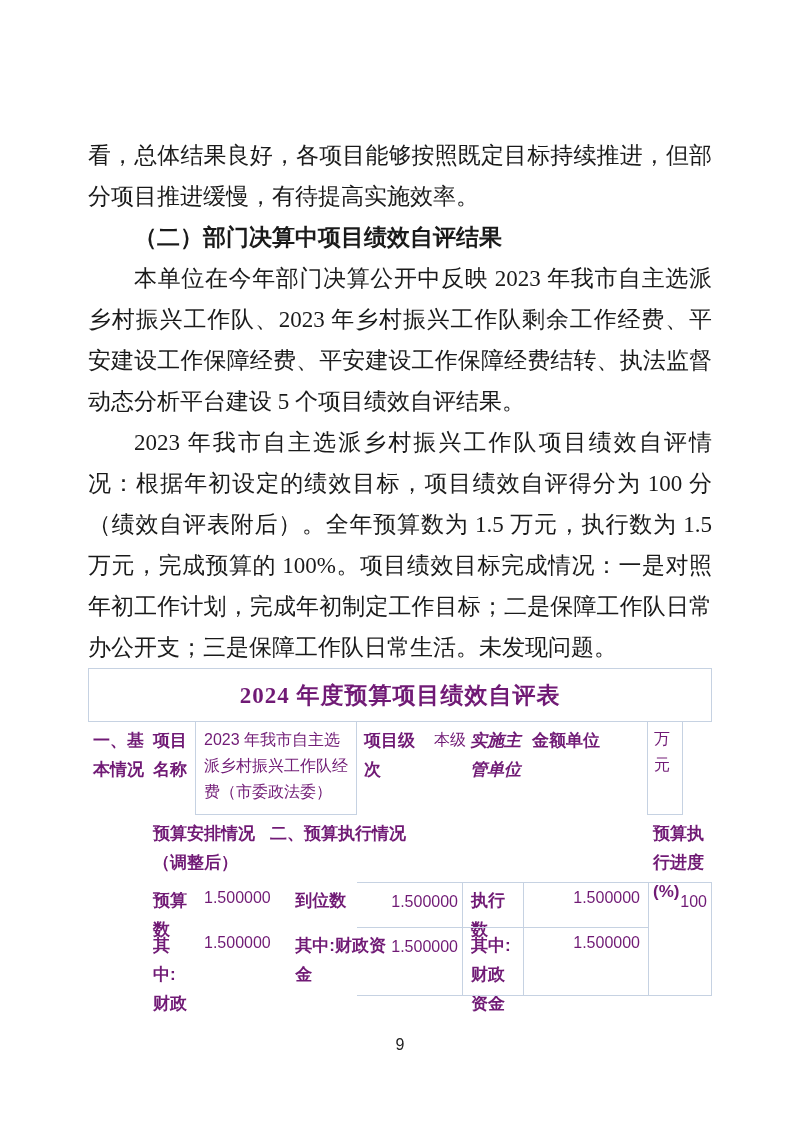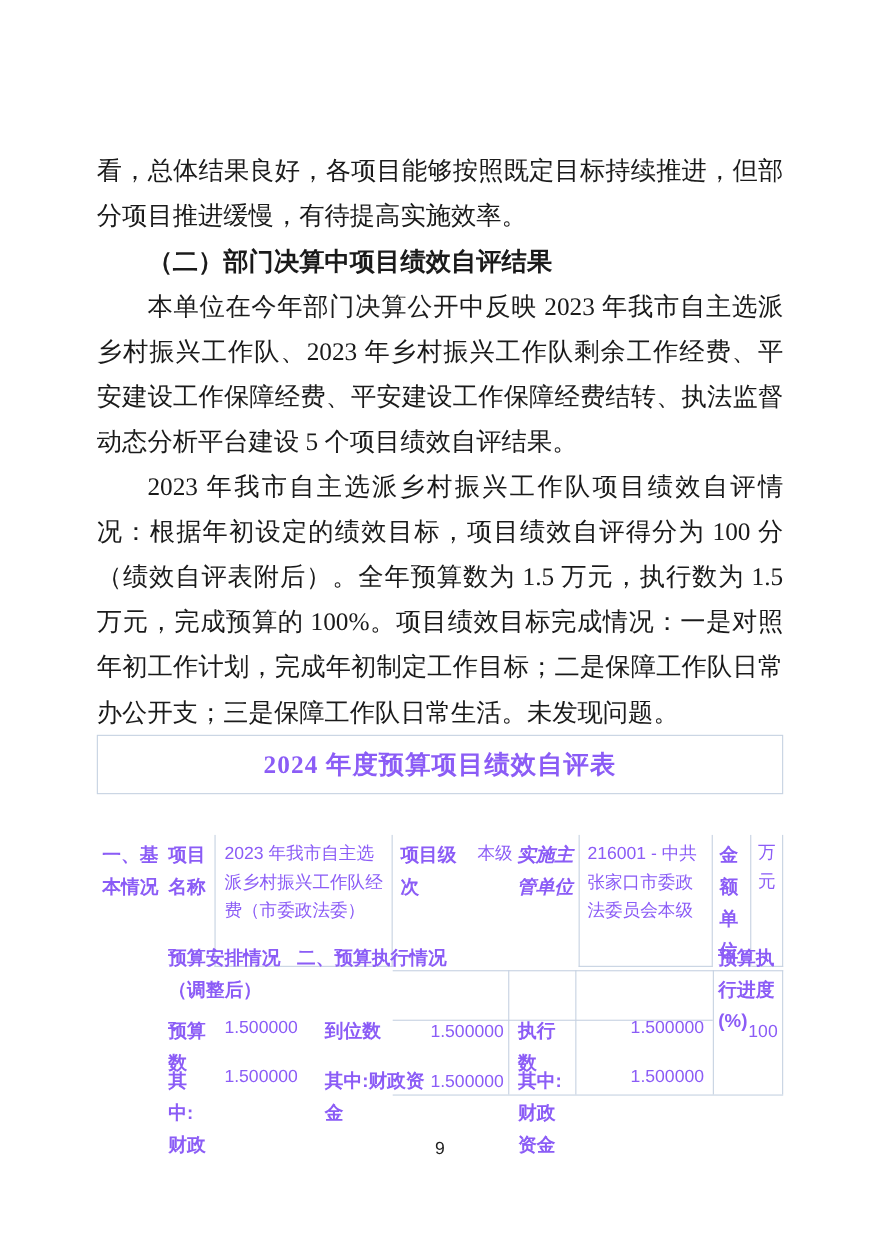--- a/index.html
+++ b/index.html
@@ -11,30 +11,30 @@
   }
   
   .doc{position:absolute;left:88px;top:135px;width:624px;}
   .doc p{margin:0;font-size:23px;line-height:41px;text-align:justify;}
   .p-cont{text-indent:0;}
   .p-ind{text-indent:46px;}
   .p-head{font-weight:bold;text-indent:46px;text-align:left;}
   
   .tbl{
     position:absolute;left:88px;top:668px;width:624px;height:345px;
-    font-family:"Liberation Sans","DejaVu Sans",sans-serif;color:#8b5cf6;
+    font-family:"Liberation Sans","DejaVu Sans",sans-serif;color:#701a75;
   }
   .t-title{
     position:absolute;left:0;top:0;width:624px;height:54px;
     border:1px solid var(--bd);box-sizing:border-box;
     display:flex;align-items:center;justify-content:center;
     font-family:"Liberation Serif","DejaVu Serif",serif;
     font-weight:bold;font-size:23px;letter-spacing:1px;
   }
-  .grid{position:absolute;left:0;display:grid;box-sizing:border-box;width:624px;margin-top:37px;}
+  .grid{position:absolute;left:0;display:grid;box-sizing:border-box;width:624px;}
   .t-row1{top:54px;height:93px;grid-template-columns:60px 47px 162px 76px 34px 59px 122px 35px 29px;}
   .t-exec{grid-template-columns:60px 52px 65px 197px 61px 125px 64px;}
   .t-row2{top:147px;height:67px;}
   .t-row3{top:214px;height:45px;}
   .t-row4{top:259px;height:68px;}
   .cell{box-sizing:border-box;padding:4px 4px 0 4px;font-size:16px;line-height:26px;overflow:visible;}
   .b{font-weight:bold;font-size:17px;line-height:29px;}
   .cA{padding-left:5px;padding-right:4px;}
   .cB1{padding-left:5px;padding-right:4px;}
   .cC{border-left:1px solid var(--bd);border-right:1px solid var(--bd);border-bottom:1px solid var(--bd);padding:5px 8px 0 8px;}
@@ -78,21 +78,20 @@
 
   <div class="t-title">2024 年度预算项目绩效自评表</div>
 
   <div class="grid t-row1">
     <div class="cell b cA">一、基本情况</div>
     <div class="cell b cB1">项目名称</div>
     <div class="cell cC">2023 年我市自主选派乡村振兴工作队经费（市委政法委）</div>
     <div class="cell b cD1">项目级次</div>
     <div class="cell cE1">本级</div>
     <div class="cell b cF1">实施主管单位</div>
-    <div class="cell cG">216001 - 中共张家口市委政法委员会本级</div>
     <div class="cell b cH">金额单位</div>
     <div class="cell cI">万元</div>
   </div>
 
   <div class="grid t-exec t-row2">
     <div class="cell b hdrBC">预算安排情况（调整后）</div>
     <div class="cell b execA">二、预算执行情况</div>
     <div class="cell b hdrG">预算执行进度(%)</div>
   </div>
 

